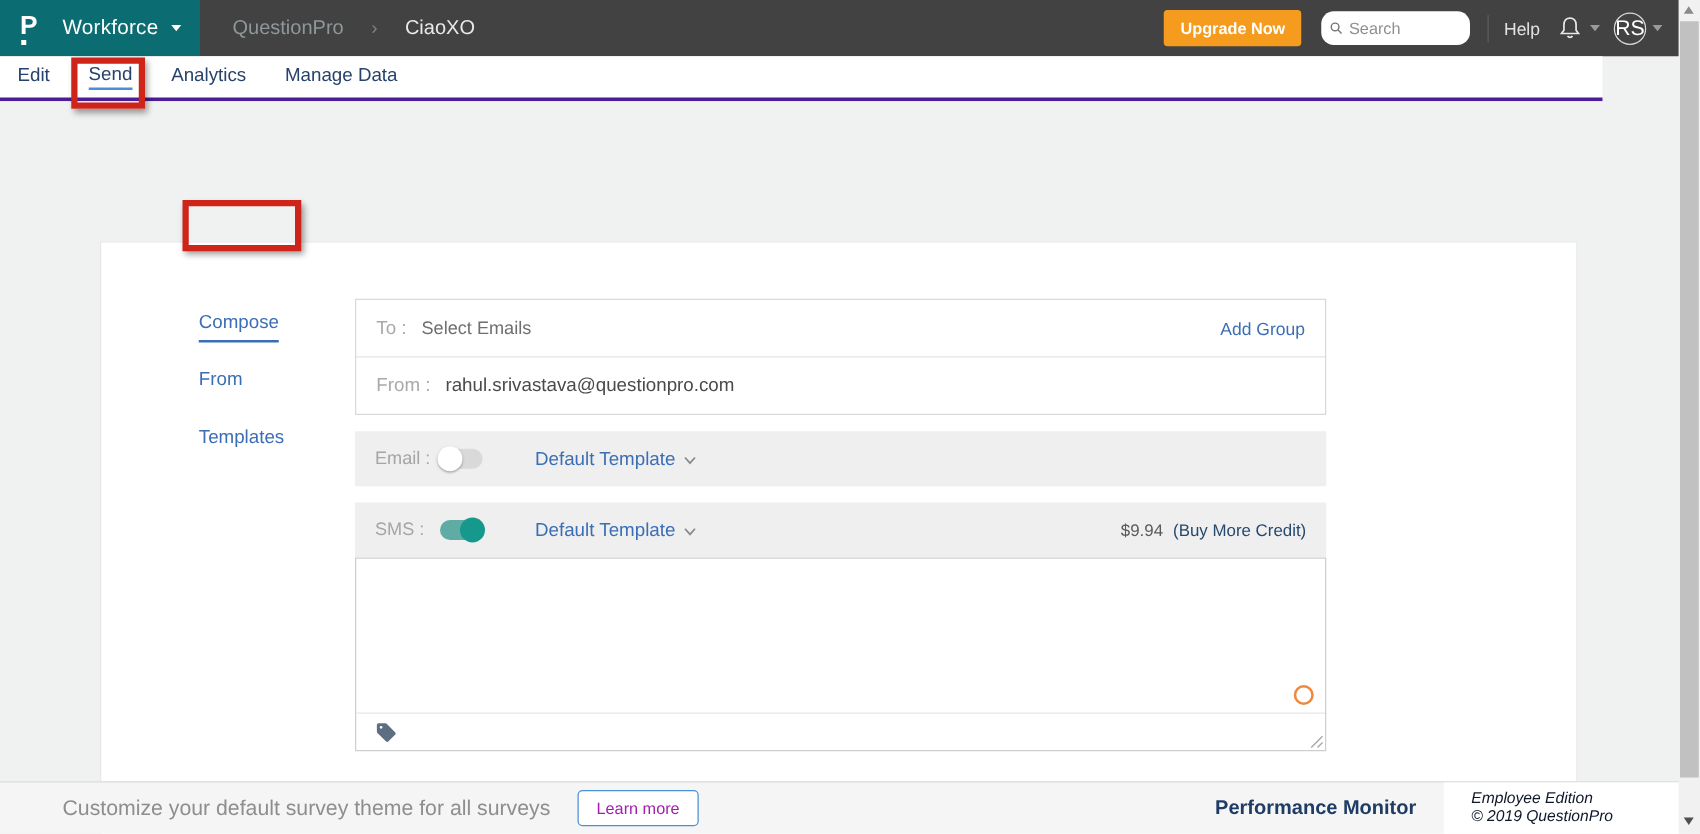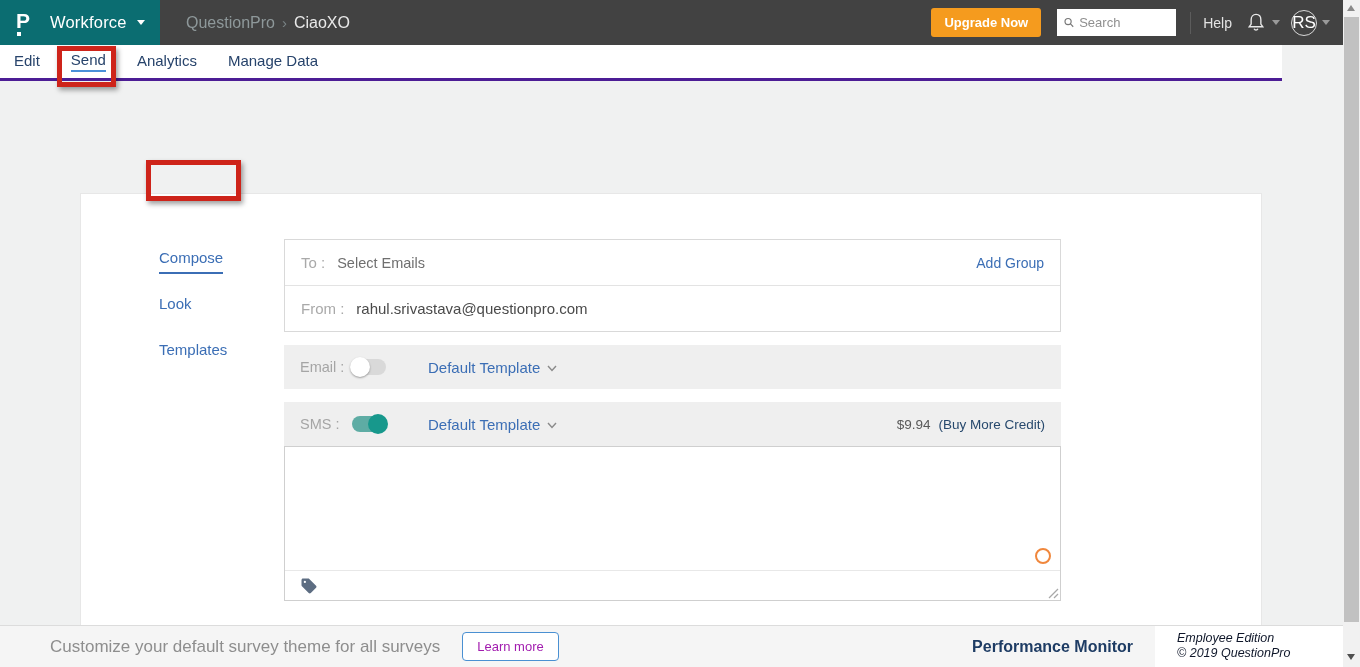--- a/index.html
+++ b/index.html
@@ -11,28 +11,28 @@
   .navbar { position:absolute; left:0; top:0; width:1343px; height:45px; background:#424242;
             display:flex; align-items:center; }
   .logo-block { width:160px; height:45px; background:#0b6d71; display:flex; align-items:center;
                 padding-left:16px; flex:0 0 auto; cursor:pointer; }
   .p-logo { position:relative; width:20px; height:26px; color:#fff; font-weight:700; font-size:21px; line-height:22px; }
   .p-logo .p-dot { position:absolute; left:1px; bottom:0px; width:3.5px; height:3.5px; background:#fff; }
   .product-name { color:#fff; font-size:16.5px; margin-left:14px; letter-spacing:.2px; }
   .caret { width:0; height:0; border-left:4.5px solid transparent; border-right:4.5px solid transparent;
            border-top:5px solid #fff; display:inline-block; }
   .logo-block .caret { margin-left:10px; }
-  .breadcrumb { display:flex; align-items:center; margin-left:26px; gap:7px; font-size:16px; }
+  .breadcrumb { display:flex; align-items:center; margin-left:26px; gap:22px; font-size:16px; }
   .crumb-parent { color:#8e989a; cursor:pointer; }
   .crumb-sep { color:#7a8486; font-size:15px; }
   .crumb-current { color:#e9e9e9; }
   .nav-spacer { flex:1; }
   .upgrade-btn { background:#f59b1e; color:#fff; font-size:13px; font-weight:700; border:none;
                  border-radius:3px; padding:7px 13px; cursor:pointer; }
-  .search-box { margin-left:16px; width:119px; height:27px; background:#fff; border-radius:0;
+  .search-box { margin-left:16px; width:119px; height:27px; background:#fff; border-radius:10px;
                 display:flex; align-items:center; padding:0 7px; }
   .search-box input { border:none; outline:none; width:90px; font-size:13px; color:#555; margin-left:5px;
                       font-family:"Liberation Sans", sans-serif; background:transparent; }
   .search-box input::placeholder { color:#8f8f8f; }
   .nav-divider { width:1px; height:22px; background:#5c5c5c; margin:0 12px 0 14px; }
   .help-label { color:#e3e3e3; font-size:14px; cursor:pointer; }
   .bell-wrap { display:flex; align-items:center; margin-left:13px; cursor:pointer; }
   .bell-wrap .caret, .avatar-wrap .caret { border-top-color:#9a9a9a; margin-left:5px; }
   .avatar-wrap { display:flex; align-items:center; margin-left:11px; margin-right:13px; cursor:pointer; }
   .avatar { width:26px; height:26px; border:1.5px solid #d9d9d9; border-radius:50%; color:#fff;
@@ -160,21 +160,21 @@
     <span class="tab active">Send</span>
     <span class="tab">Analytics</span>
     <span class="tab">Manage Data</span>
   </div>
 
   <div class="content-bg">
     <div class="card">
 
       <div class="side-nav">
         <span class="side-link active">Compose</span>
-        <span class="side-link">Look</span>
+        <span class="side-link">From</span>
         <span class="side-link">Templates</span>
       </div>
 
       <div class="form-col">
 
         <div class="box1">
           <div class="field-row">
             <span class="field-label">To :</span>
             <span class="to-value">Select Emails</span>
             <span class="add-group">Add Group</span>

